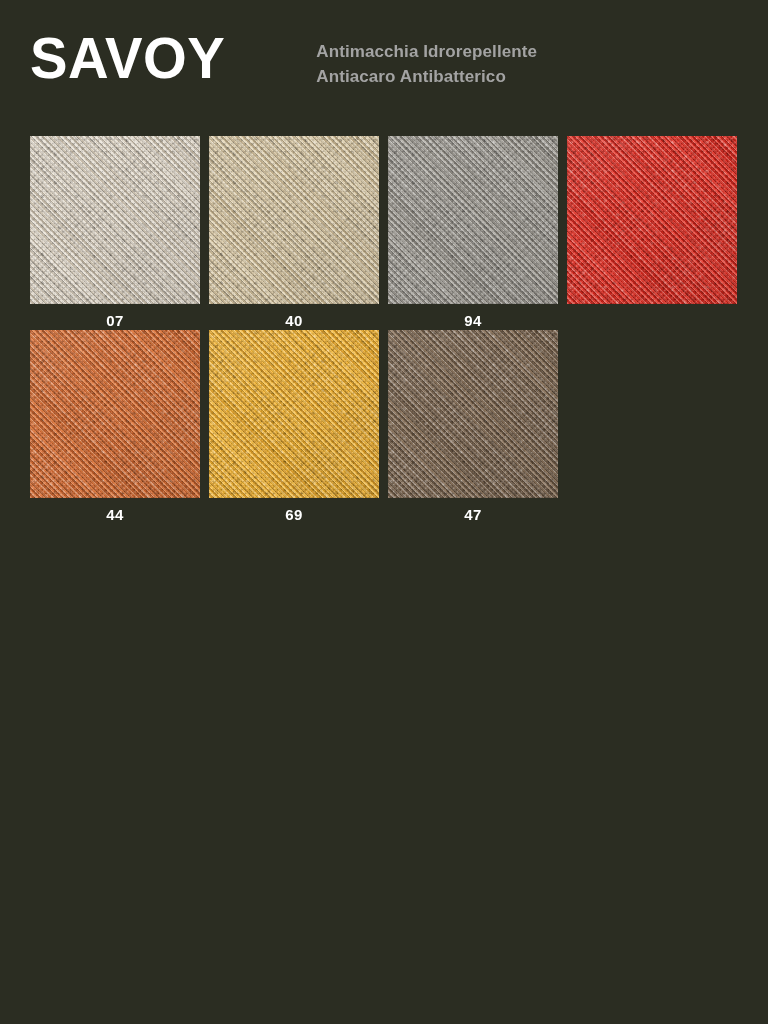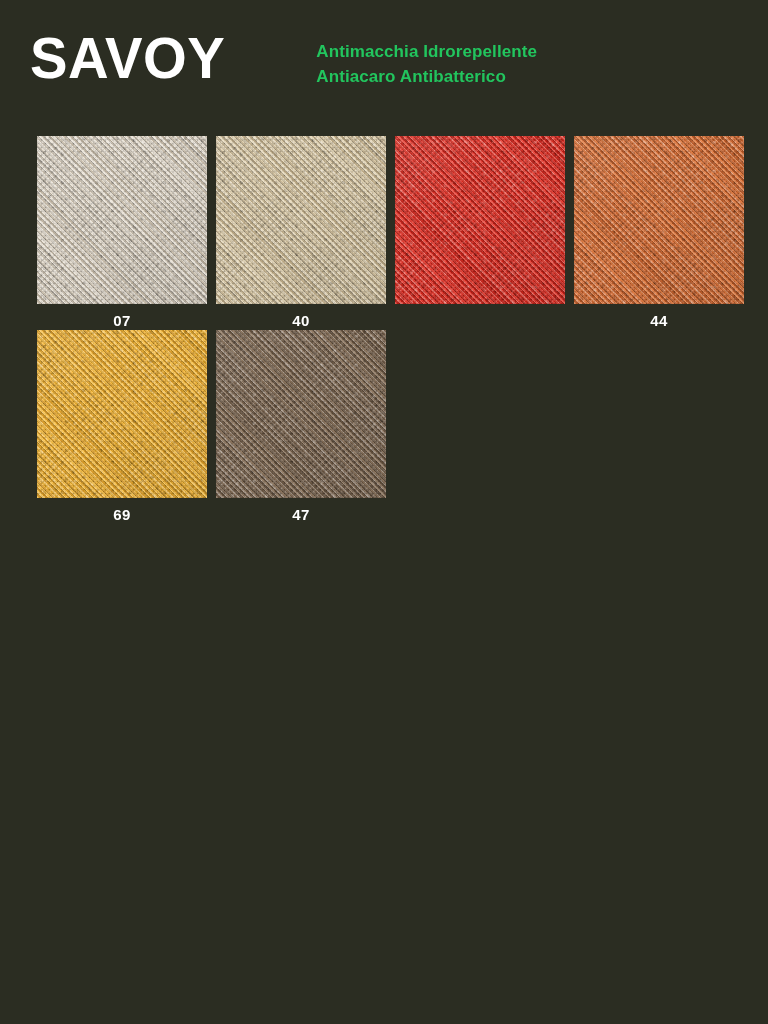--- a/index.html
+++ b/index.html
@@ -49,29 +49,29 @@
   .subtitle-block {
     margin-left: 85px;
     margin-top: 12px;
   }
 
   .subtitle-line {
     font-family: "Liberation Sans", sans-serif;
     font-weight: bold;
     font-size: 17px;
     line-height: 25px;
-    color: #22c55e;
+    color: #a3a3a3;
     white-space: nowrap;
     letter-spacing: 0.1px;
   }
 
   
   .grid {
     position: absolute;
-    left: 37px;
+    left: 30px;
     top: 136px;
     width: 708px;
     display: grid;
     grid-template-columns: repeat(4, 170px);
     grid-column-gap: 9px;
     grid-row-gap: 0px;
   }
 
   .swatch-cell {
     width: 170px;
@@ -212,20 +212,31 @@
           <div class="weave l1"></div>
           <div class="weave l2"></div>
           <div class="weave l3"></div>
           <div class="weave l4"></div>
           <div class="weave shade"></div>
           <div class="weave" style="background-image: repeating-linear-gradient(45deg, rgb(240, 228, 200) 0px, rgb(240, 228, 200) 1px, rgba(0, 0, 0, 0) 1px, rgba(0, 0, 0, 0) 2px, rgb(173, 152, 113) 2px, rgb(173, 152, 113) 3px, rgba(0, 0, 0, 0) 3px, rgba(0, 0, 0, 0) 5px); opacity: 0.55;"></div>
         </div>
         <span class="swatch-label">40</span>
       </div>
       <div class="swatch-cell">
+        <div class="swatch" style="background-color: rgb(158, 155, 148);">
+          <div class="weave l1"></div>
+          <div class="weave l2"></div>
+          <div class="weave l3"></div>
+          <div class="weave l4"></div>
+          <div class="weave shade"></div>
+          <div class="weave" style="background-image: repeating-linear-gradient(45deg, rgb(196, 192, 184) 0px, rgb(196, 192, 184) 1px, rgba(0, 0, 0, 0) 1px, rgba(0, 0, 0, 0) 2px, rgb(111, 106, 97) 2px, rgb(111, 106, 97) 3px, rgba(0, 0, 0, 0) 3px, rgba(0, 0, 0, 0) 5px); opacity: 0.55;"></div>
+        </div>
+        <span class="swatch-label">94</span>
+      </div>
+      <div class="swatch-cell">
         <div class="swatch" style="background-color: rgb(227, 40, 29);">
           <div class="weave l1"></div>
           <div class="weave l2"></div>
           <div class="weave l3"></div>
           <div class="weave l4"></div>
           <div class="weave shade"></div>
           <div class="weave" style="background-image: repeating-linear-gradient(45deg, rgb(244, 86, 74) 0px, rgb(244, 86, 74) 1px, rgba(0, 0, 0, 0) 1px, rgba(0, 0, 0, 0) 2px, rgb(168, 22, 16) 2px, rgb(168, 22, 16) 3px, rgba(0, 0, 0, 0) 3px, rgba(0, 0, 0, 0) 5px); opacity: 0.55;"></div>
         </div>
       </div>
       <div class="swatch-cell swatch-row-2">

